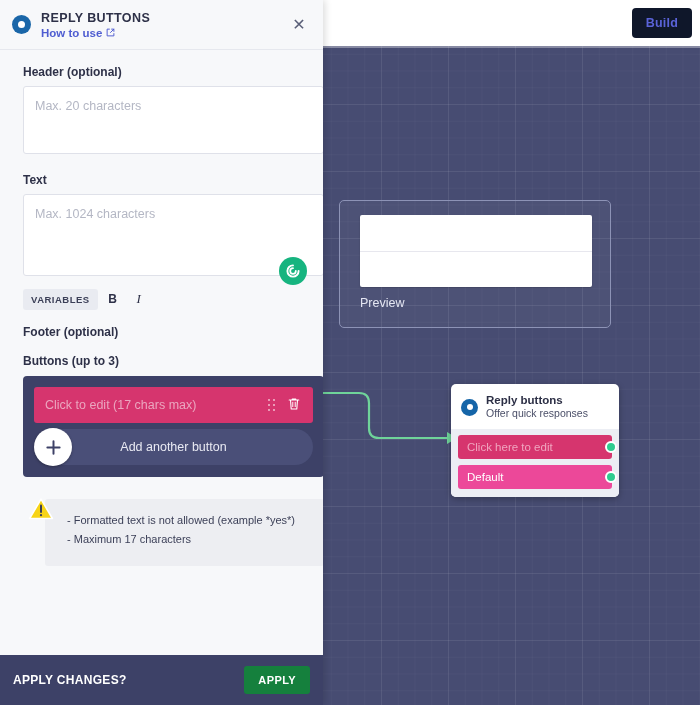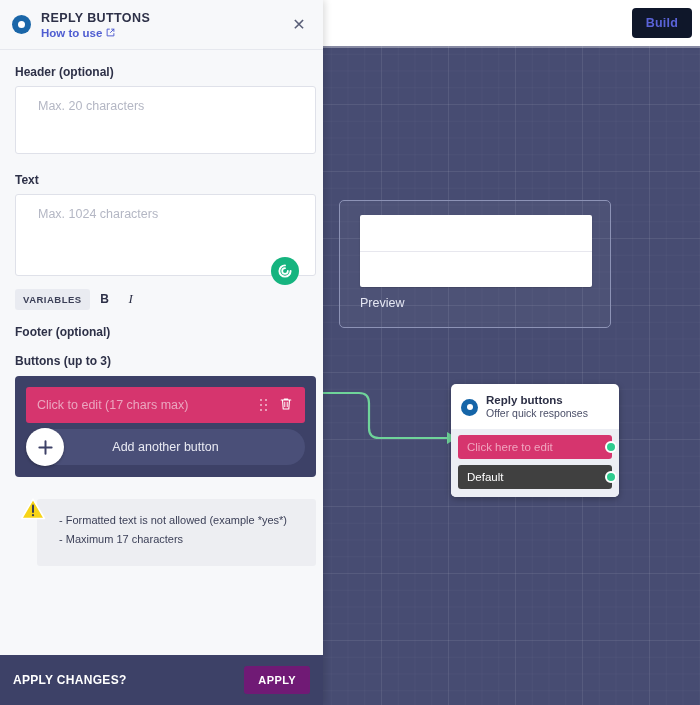--- a/index.html
+++ b/index.html
@@ -97,21 +97,21 @@
   }
   .node-chip{
     position:relative;height:24px;border-radius:3px;
     display:flex;align-items:center;
     padding-left:9px;margin-bottom:6px;
     font-size:11.5px;color:#ffffff;
     box-sizing:border-box;
   }
   .node-chip:last-child{margin-bottom:0;}
   .chip-pink{background:#d6356e;color:#f0a5bf;}
-  .chip-purple{background:#404040;text-align:center;}
+  .chip-purple{background:#ec4899;text-align:center;}
   .port{
     position:absolute;right:-5px;top:50%;transform:translateY(-50%);
     width:12px;height:12px;border-radius:50%;
     background:#2ecc8f;border:2px solid #ffffff;box-sizing:border-box;
   }
 
   
   #panel{
     position:absolute;left:0;top:0;width:323px;height:705px;
     background:#f7f8fa;
@@ -130,32 +130,32 @@
     font-size:11.5px;color:#4f5dd1;font-weight:600;
     display:flex;align-items:center;gap:4px;margin-top:2px;cursor:pointer;
   }
   #close-button{
     margin-left:auto;width:24px;height:24px;border:none;background:transparent;
     color:#5a5f78;font-size:16px;cursor:pointer;line-height:1;
     display:flex;align-items:center;justify-content:center;
   }
 
   #panel-body{
-    position:absolute;left:4px;top:50px;width:323px;height:605px;
+    position:absolute;left:12px;top:50px;width:323px;height:605px;
     overflow:hidden;padding:0 11px;box-sizing:border-box;
   }
   .field-label{
     font-size:12px;font-weight:700;color:#2e3148;
     margin:15px 0 7px 0;
   }
   .ta{
     width:100%;box-sizing:border-box;
     background:#ffffff;border:1px solid #dfe1e9;border-radius:3px;
     font-family:"Liberation Sans", sans-serif;font-size:12.5px;color:#2e3148;
-    padding:12px 22px;resize:none;outline:none;
+    padding:12px 11px;resize:none;outline:none;
   }
   .ta::placeholder{color:#b4b7c4;}
   #header-input{height:68px;}
   #text-input{height:82px;}
   #footer-input{height:60px;}
 
   #text-wrap{position:relative;}
   #text-badge{
     position:absolute;right:17px;bottom:-5px;
     width:28px;height:28px;border-radius:50%;
@@ -226,21 +226,21 @@
     box-sizing:border-box;
   }
   #apply-bar-text{font-size:12px;font-weight:700;color:#ffffff;letter-spacing:.3px;}
   #apply-bar-actions{margin-left:auto;display:flex;align-items:center;gap:9px;}
   #cancel-button{
     background:#ffffff;color:#3b3f57;border:none;border-radius:3px;
     font-size:11px;font-weight:700;letter-spacing:.4px;
     padding:8px 14px;cursor:pointer;font-family:"Liberation Sans",sans-serif;
   }
   #apply-button{
-    background:#701a75;color:#ffffff;border:none;border-radius:3px;
+    background:#15803d;color:#ffffff;border:none;border-radius:3px;
     font-size:11px;font-weight:700;letter-spacing:.4px;
     padding:8px 14px;cursor:pointer;font-family:"Liberation Sans",sans-serif;
   }
 </style>
 </head>
 <body>
 
 <div id="canvas-area">
 
   <div id="topbar">

